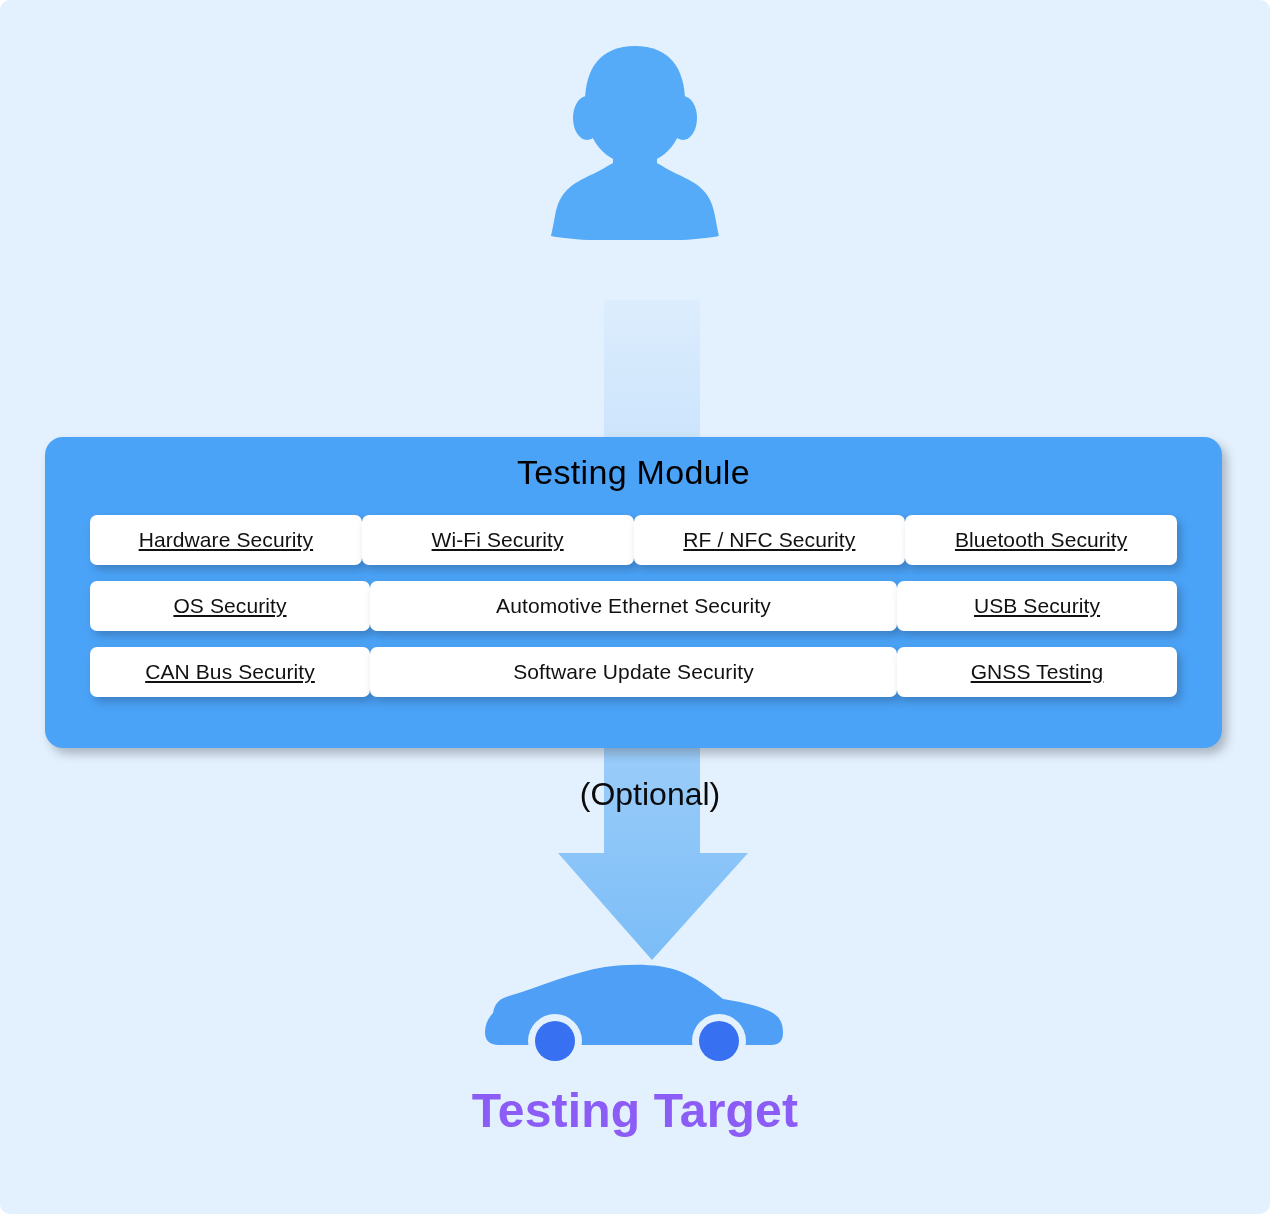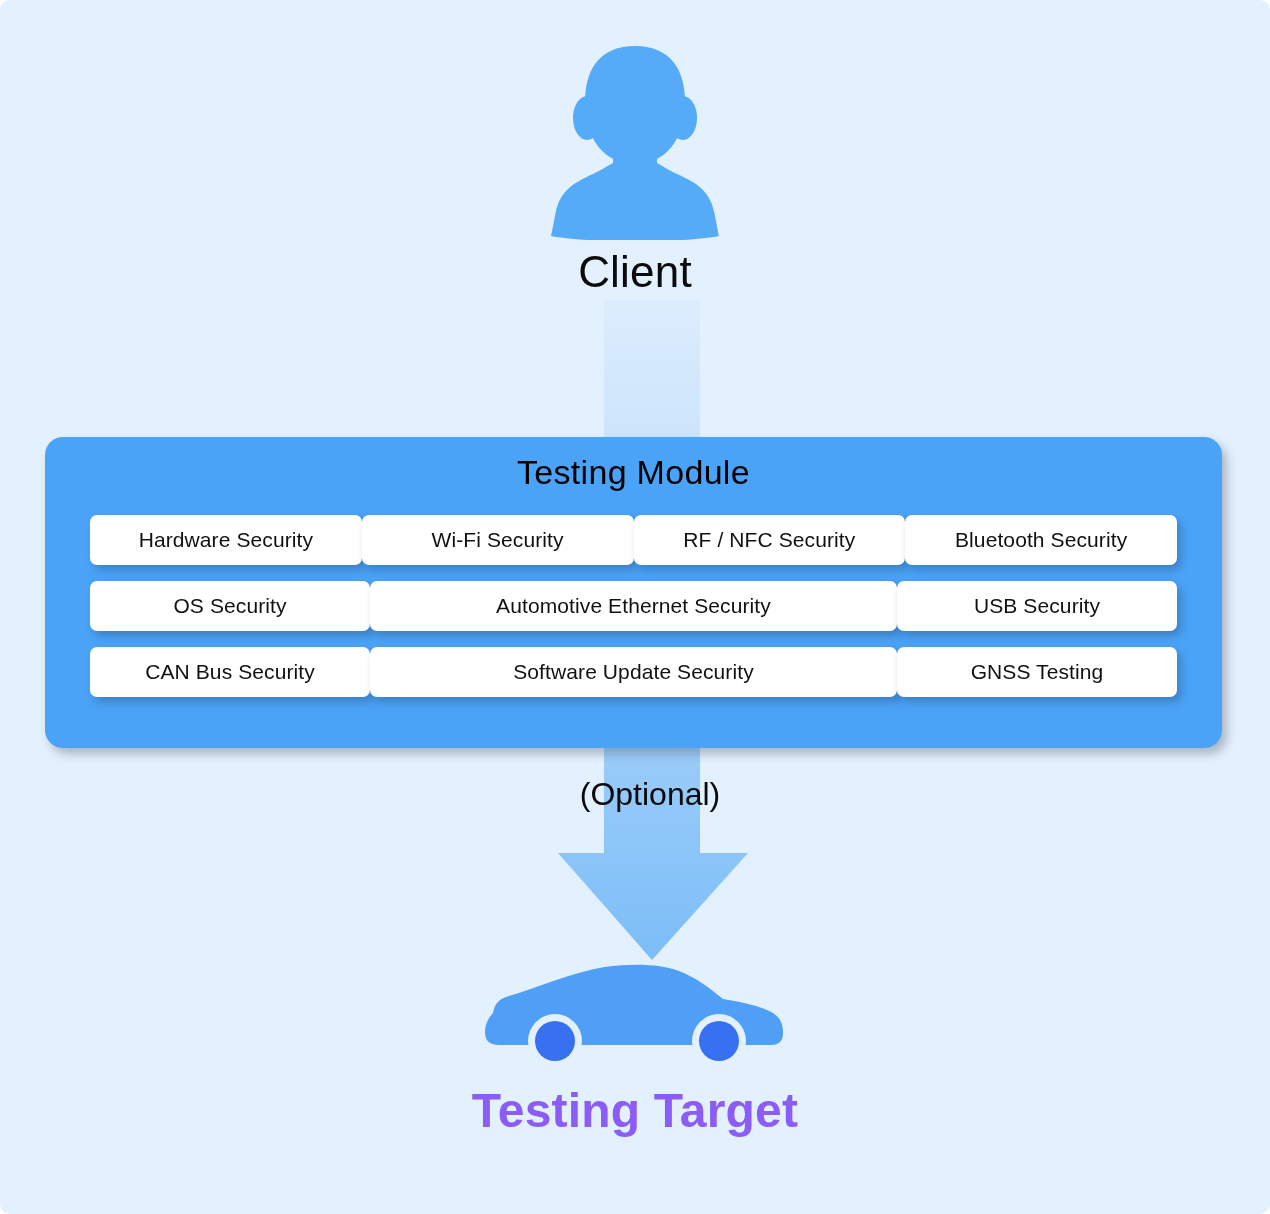--- a/index.html
+++ b/index.html
@@ -83,21 +83,21 @@
     border-radius: 7px;
     box-shadow: 4px 5px 8px rgba(38,74,118,0.38);
     display: flex;
     align-items: center;
     justify-content: center;
     color: #111111;
     font-size: 21px;
     box-sizing: border-box;
     letter-spacing: 0.1px;
   }
-  .tile-q { width: 280px; }
+  .tile-q { width: 280px; text-decoration: underline; }
   .tile-wide { width: 527px; }
 
   
   #optional-label {
     position: absolute;
     left: 15px;
     top: 778px;
     width: 1270px;
     text-align: center;
     font-size: 32px;
@@ -139,21 +139,20 @@
       <path d="M90 6 C 56 6, 40 28, 40 62 C 40 100, 60 124, 90 124
                C 120 124, 140 100, 140 62 C 140 28, 124 6, 90 6 Z" fill="#55ABF8"></path>
 
       <path d="M68 104 L112 104 L112 136 L68 136 Z" fill="#55ABF8"></path>
 
       <path d="M90 118 C 70 118, 62 128, 48 134 C 26 144, 14 152, 10 176
                C 7 192, 6 196, 6 196 C 40 203, 140 203, 174 196
                C 174 196, 173 192, 170 176 C 166 152, 154 144, 132 134
                C 118 128, 110 118, 90 118 Z" fill="#55ABF8"></path>
     </svg>
-    <div id="client-label">Client</div>
   </div>
 
   <svg id="flow-arrow" viewBox="0 0 190 660" preserveAspectRatio="none">
     <defs>
       <linearGradient id="arrowGrad" x1="0" y1="0" x2="0" y2="1">
         <stop offset="0%" stop-color="#9ecdfa" stop-opacity="0.10"></stop>
         <stop offset="28%" stop-color="#9ecdfa" stop-opacity="0.40"></stop>
         <stop offset="62%" stop-color="#8ec6f9" stop-opacity="0.80"></stop>
         <stop offset="100%" stop-color="#7bbdf7" stop-opacity="1"></stop>
       </linearGradient>

